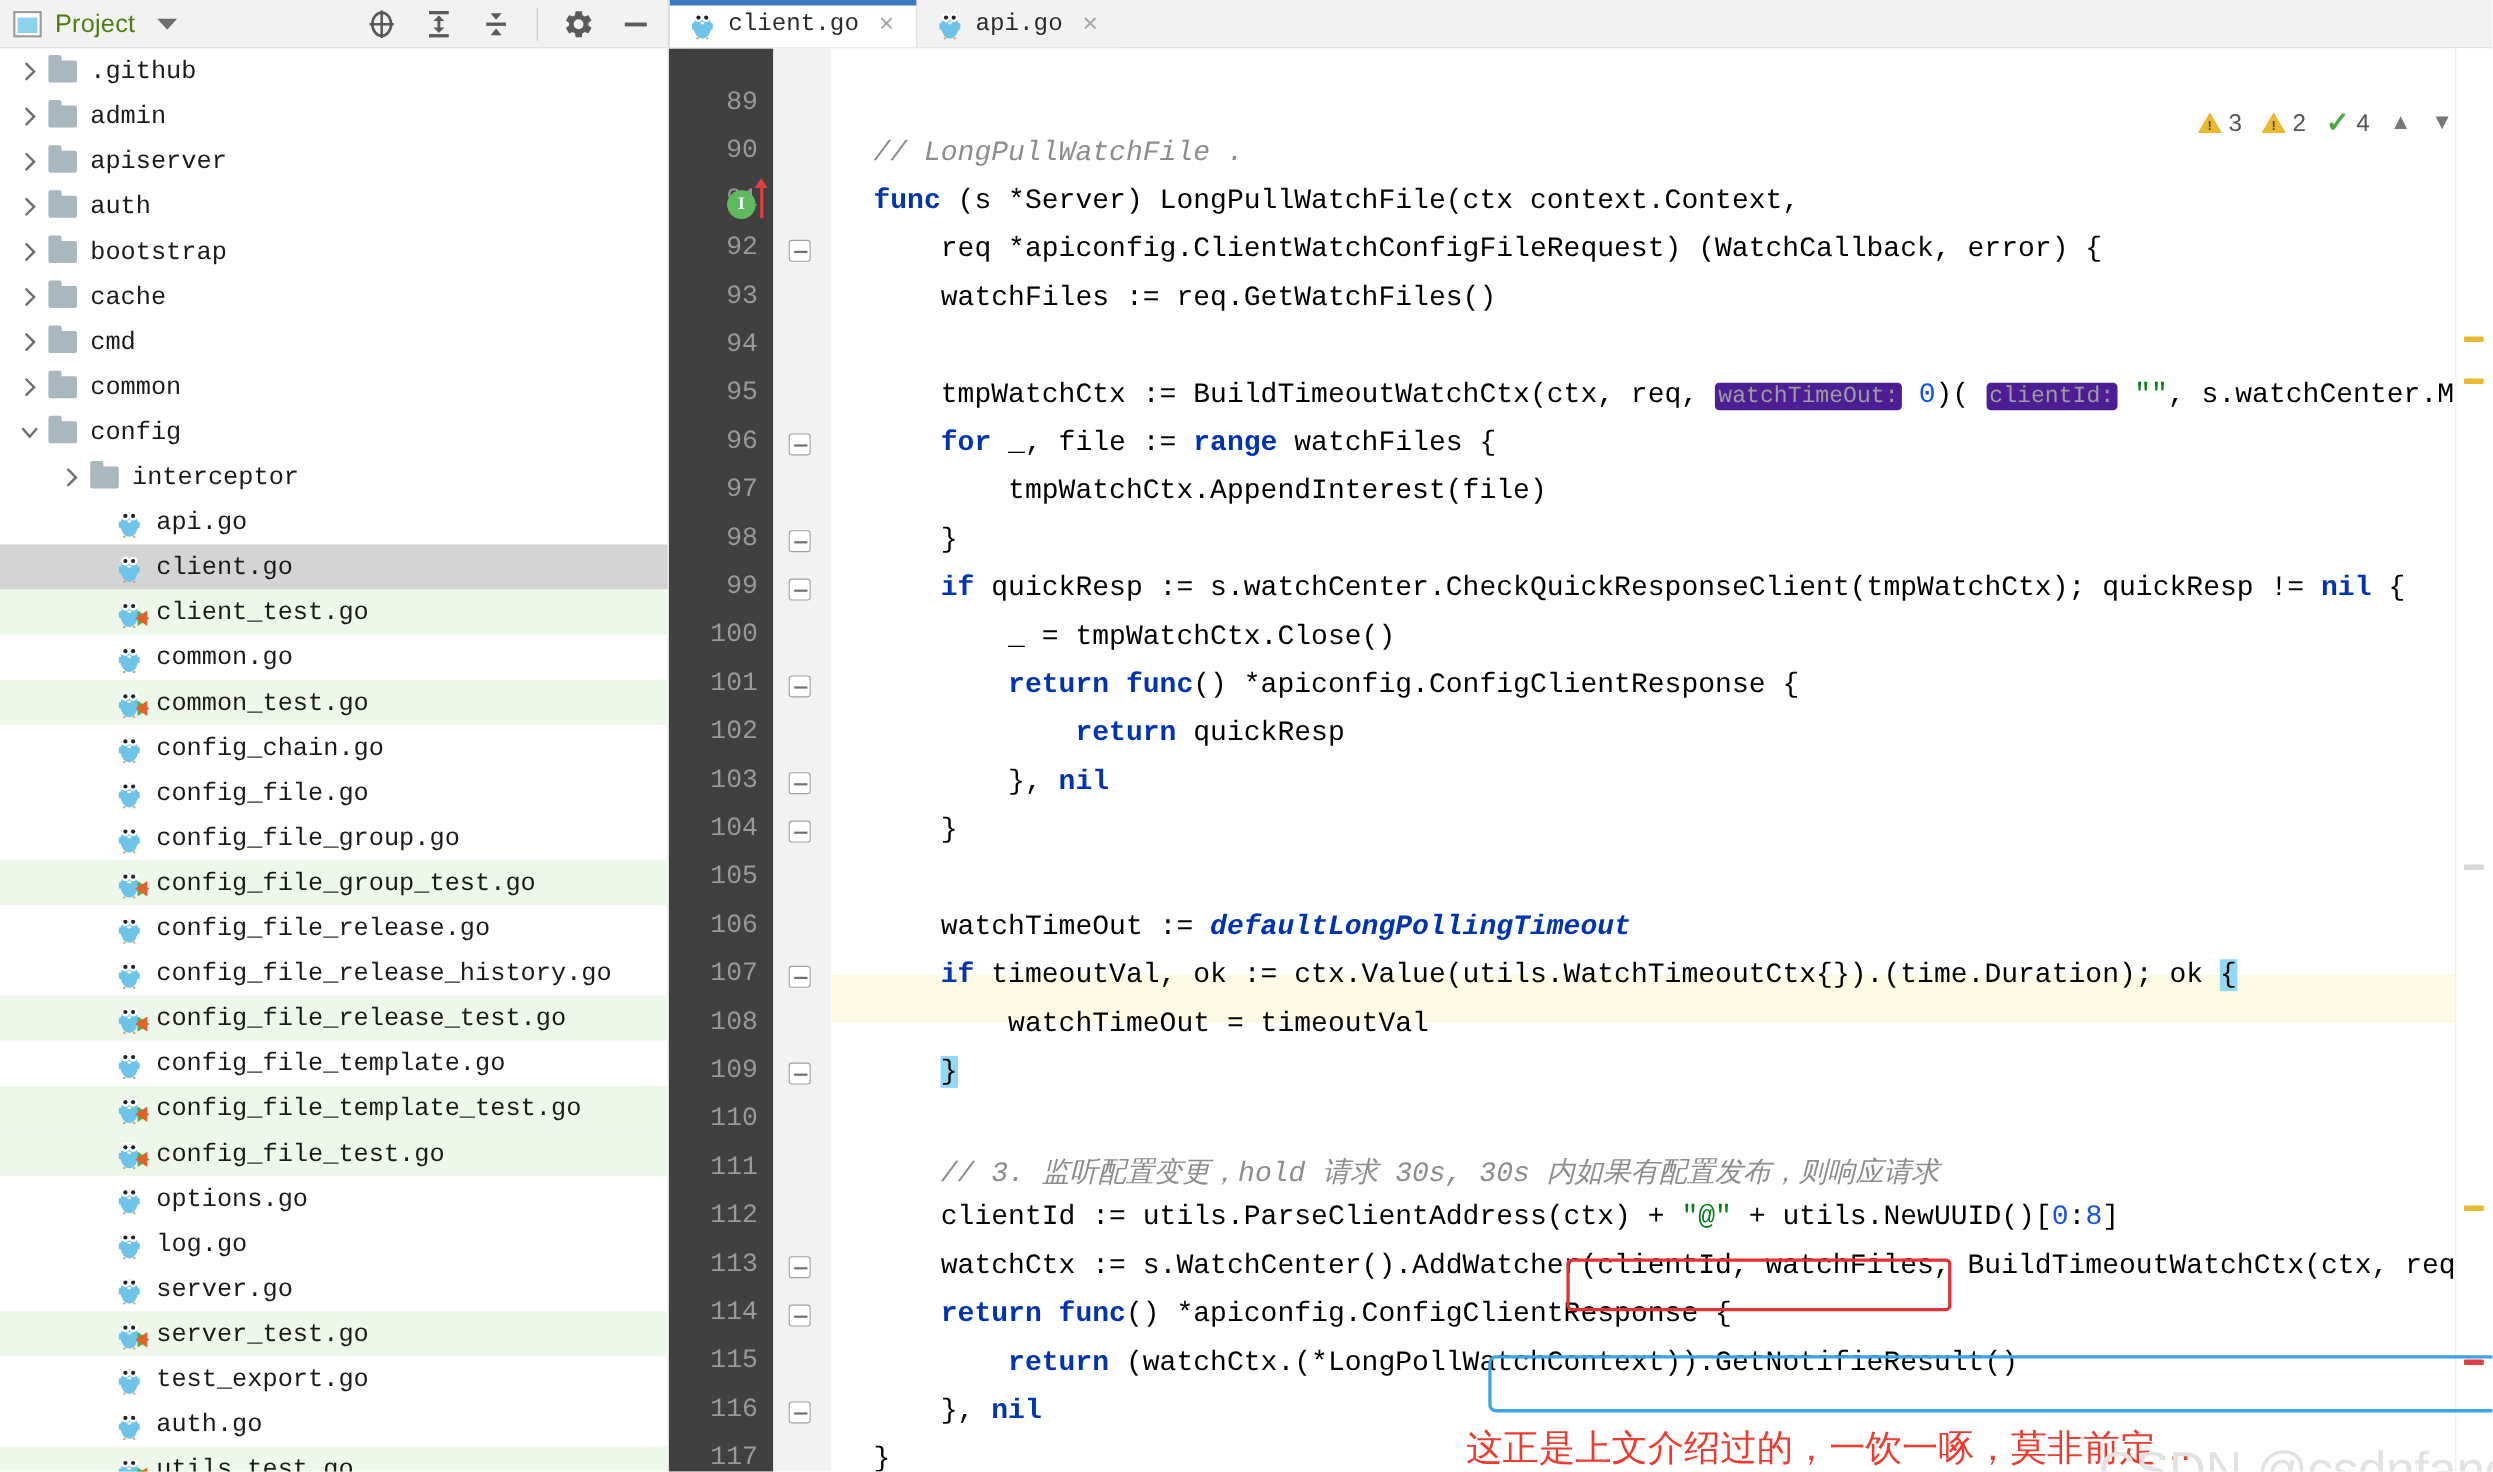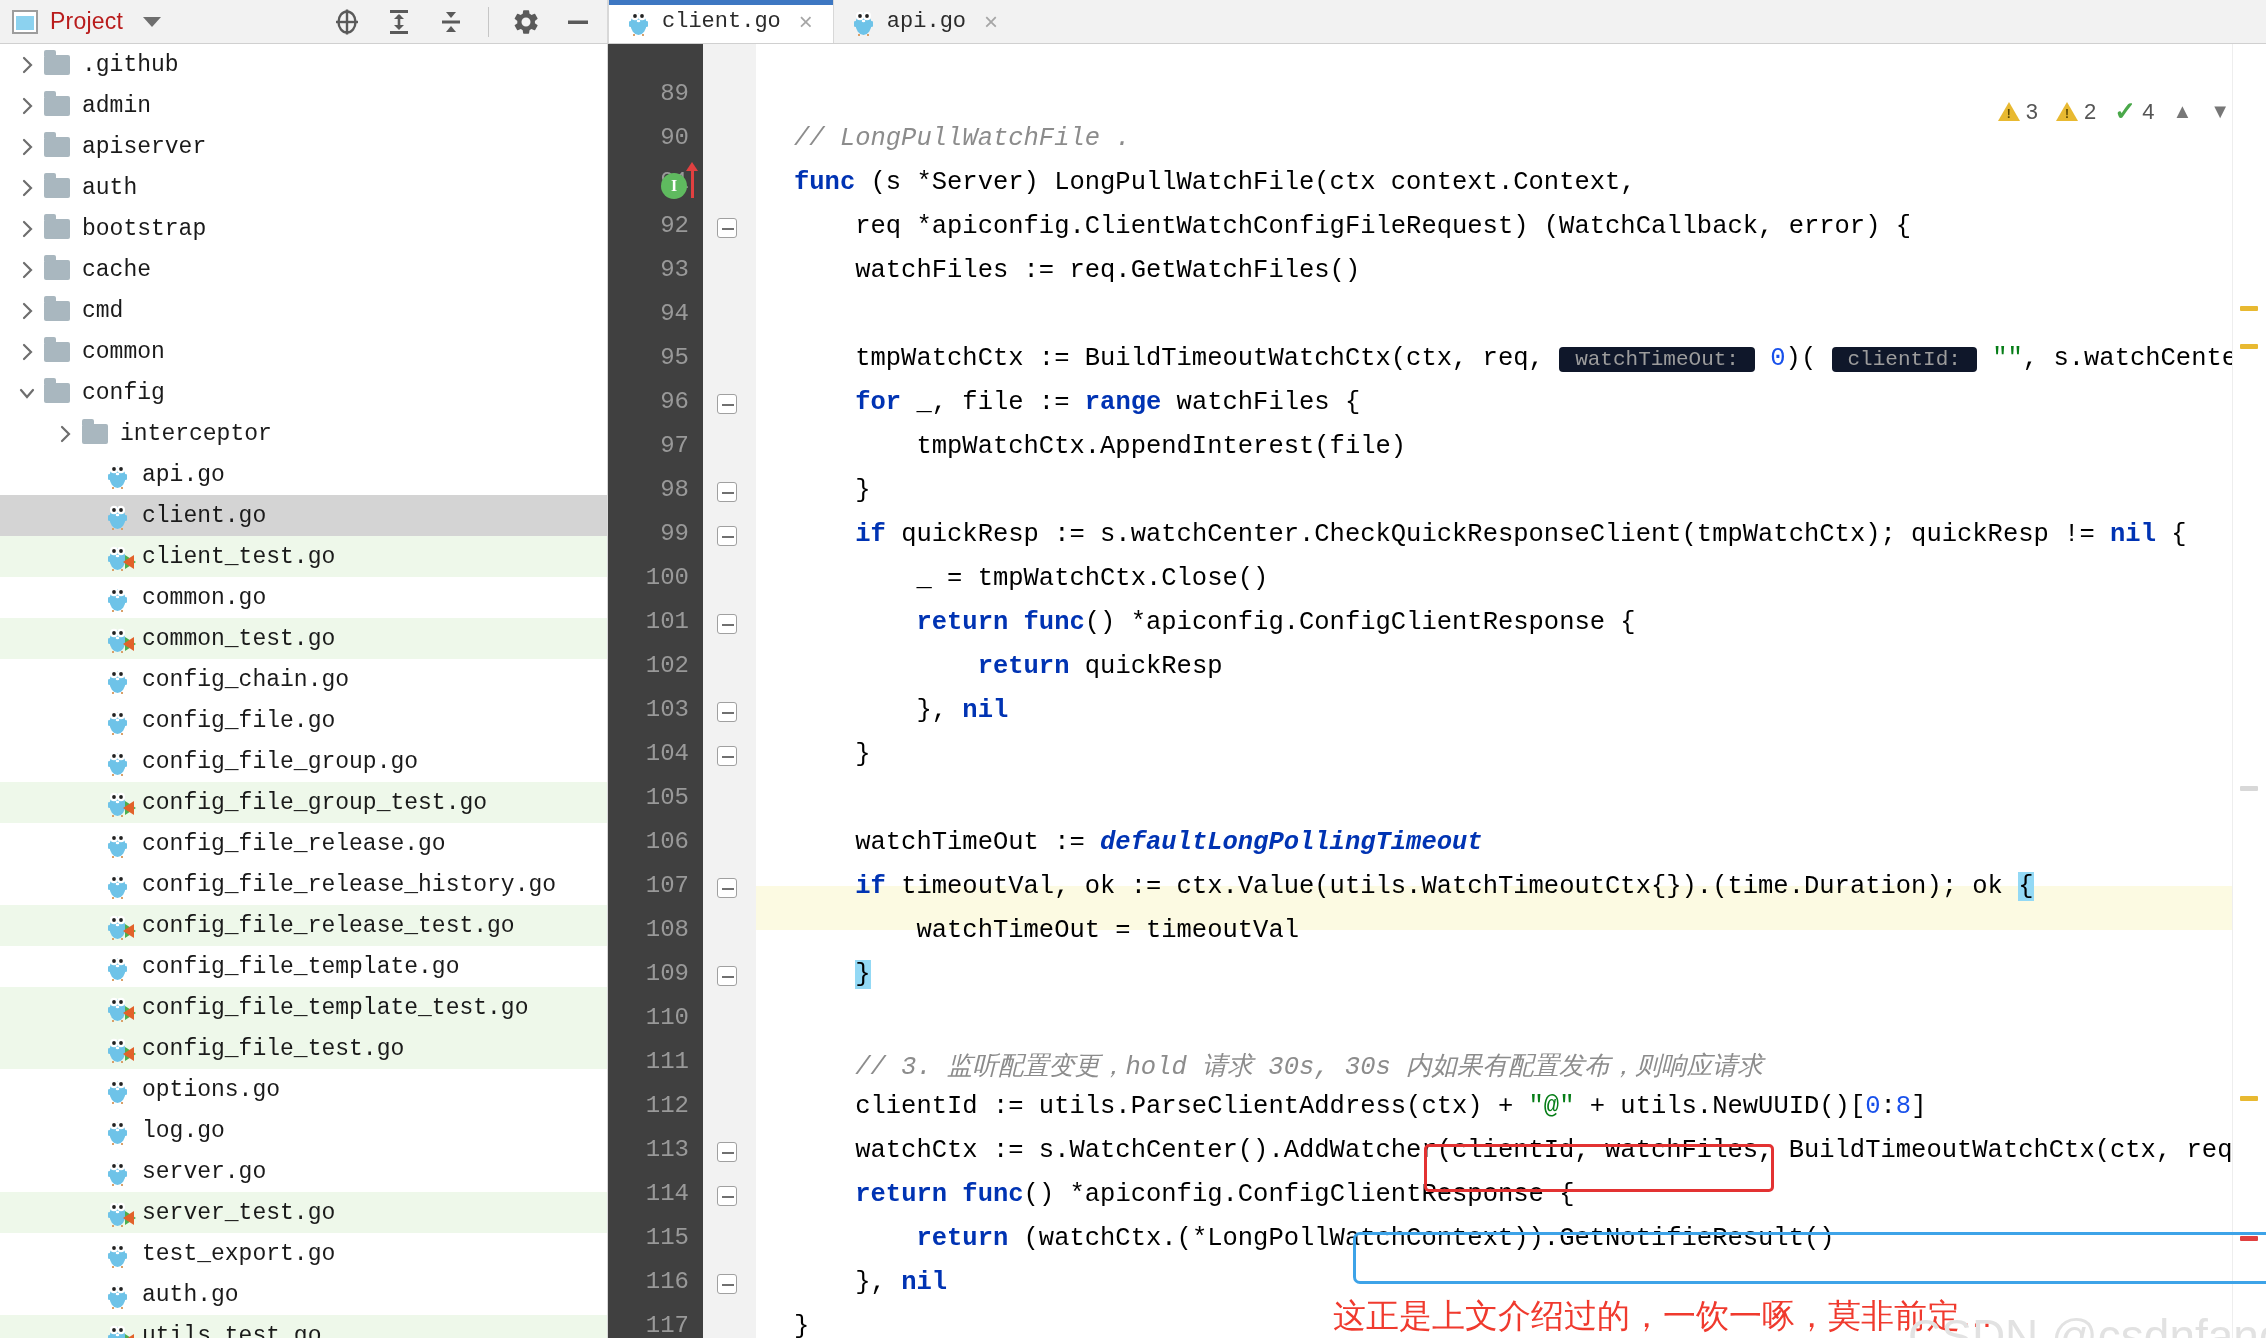--- a/index.html
+++ b/index.html
@@ -9,21 +9,21 @@
     background: #ffffff;
     font-family: "Liberation Sans", sans-serif;
   }
   .app { position: relative; width: 2266px; height: 1338px; display: flex; flex-direction: column; }
 
   
   .topbar { height: 44px; display: flex; align-items: stretch; background: #f2f2f2; border-bottom: 1px solid #d0d0d0; flex: 0 0 44px; }
   .proj-panel-head { width: 608px; display: flex; align-items: center; background: #f2f2f2; border-right: 1px solid #d8d8d8; padding-left: 12px; }
   .proj-icon { width: 26px; height: 24px; border: 2px solid #9d9d9d; background: #fff; position: relative; margin-right: 12px; flex: 0 0 auto; }
   .proj-icon::after { content:""; position:absolute; left:2px; top:4px; right:2px; bottom:2px; background:#8cd2ef; }
-  .proj-title { font-size: 23px; color: #b91c1c; letter-spacing: .2px; }
+  .proj-title { font-size: 23px; color: #4d7c0f; letter-spacing: .2px; }
   .caret-down { width: 0; height: 0; border-left: 9px solid transparent; border-right: 9px solid transparent; border-top: 10px solid #6e6e6e; margin-left: 20px; }
   .head-tools { margin-left: auto; display: flex; align-items: center; gap: 22px; padding-right: 14px; }
   .htool { width: 30px; height: 30px; display: flex; align-items: center; justify-content: center; }
   .vsep { width: 1px; height: 30px; background: #c6c6c6; }
 
   
   .tabstrip { flex: 1; display: flex; align-items: stretch; background: #f2f2f2; }
   .tab { display: flex; align-items: center; gap: 12px; padding: 0 20px 0 18px; position: relative; background: #f2f2f2; font-size: 22px; color: #2b2b2b; }
   .tab.active { background: #ffffff; }
   .tab.active::after { content:""; position:absolute; left:0; right:0; top:0; height: 5px; background:#3d77c2; }
@@ -56,21 +56,21 @@
   .icon-col { width: 53px; background: #f2f2f2; flex: 0 0 auto; position: relative; }
   .code-area { flex: 1; position: relative; background: #ffffff; overflow: hidden; }
 
   .ln { position: absolute; right: 14px; font-family: "Liberation Mono", monospace; font-size: 24px; color: #999999; text-align: right; }
   .cl { position: absolute; left: 0; white-space: pre; font-family: "Liberation Mono", monospace; font-size: 25.5px; color: #000000; letter-spacing: 0px; }
 
   .kw { color: #0033b3; font-weight: bold; }
   .cm { color: #8c8c8c; font-style: italic; }
   .num { color: #1750eb; }
   .str { color: #067d17; }
-  .hint { color: #9c9c9c; background: #0f172a; border-radius: 4px; padding: 1px 16px; font-size: 21px; }
+  .hint { color: #9c9c9c; background: #4c1d95; border-radius: 4px; padding: 1px 3px; font-size: 21px; }
   .hl-line { position: absolute; left: 0; right: 0; background: #fcfae2; }
   .brace-hl { background: #93d9f5; }
 
   .fold { position: absolute; width: 22px; height: 22px; }
   .fold .minus { position: absolute; left: 0; top: 0; width: 20px; height: 20px; border: 1px solid #a0a0a0; border-radius: 3px; background: #fff; }
   .fold .minus::after { content:""; position:absolute; left: 4px; top: 9px; width: 12px; height: 2px; background: #707070; }
 
   .gmark { position: absolute; width: 26px; height: 26px; border-radius: 50%; background: #5fba5f; color: #fff; font-size: 16px; font-weight: bold; display: flex; align-items: center; justify-content: center; font-family: "Liberation Serif", serif; }
   .garrow { position: absolute; width: 3px; background: #e04040; }
   .garrow::before { content:""; position:absolute; left:-5px; top:-8px; width:0;height:0; border-left: 6.5px solid transparent; border-right: 6.5px solid transparent; border-bottom: 9px solid #e04040; }

